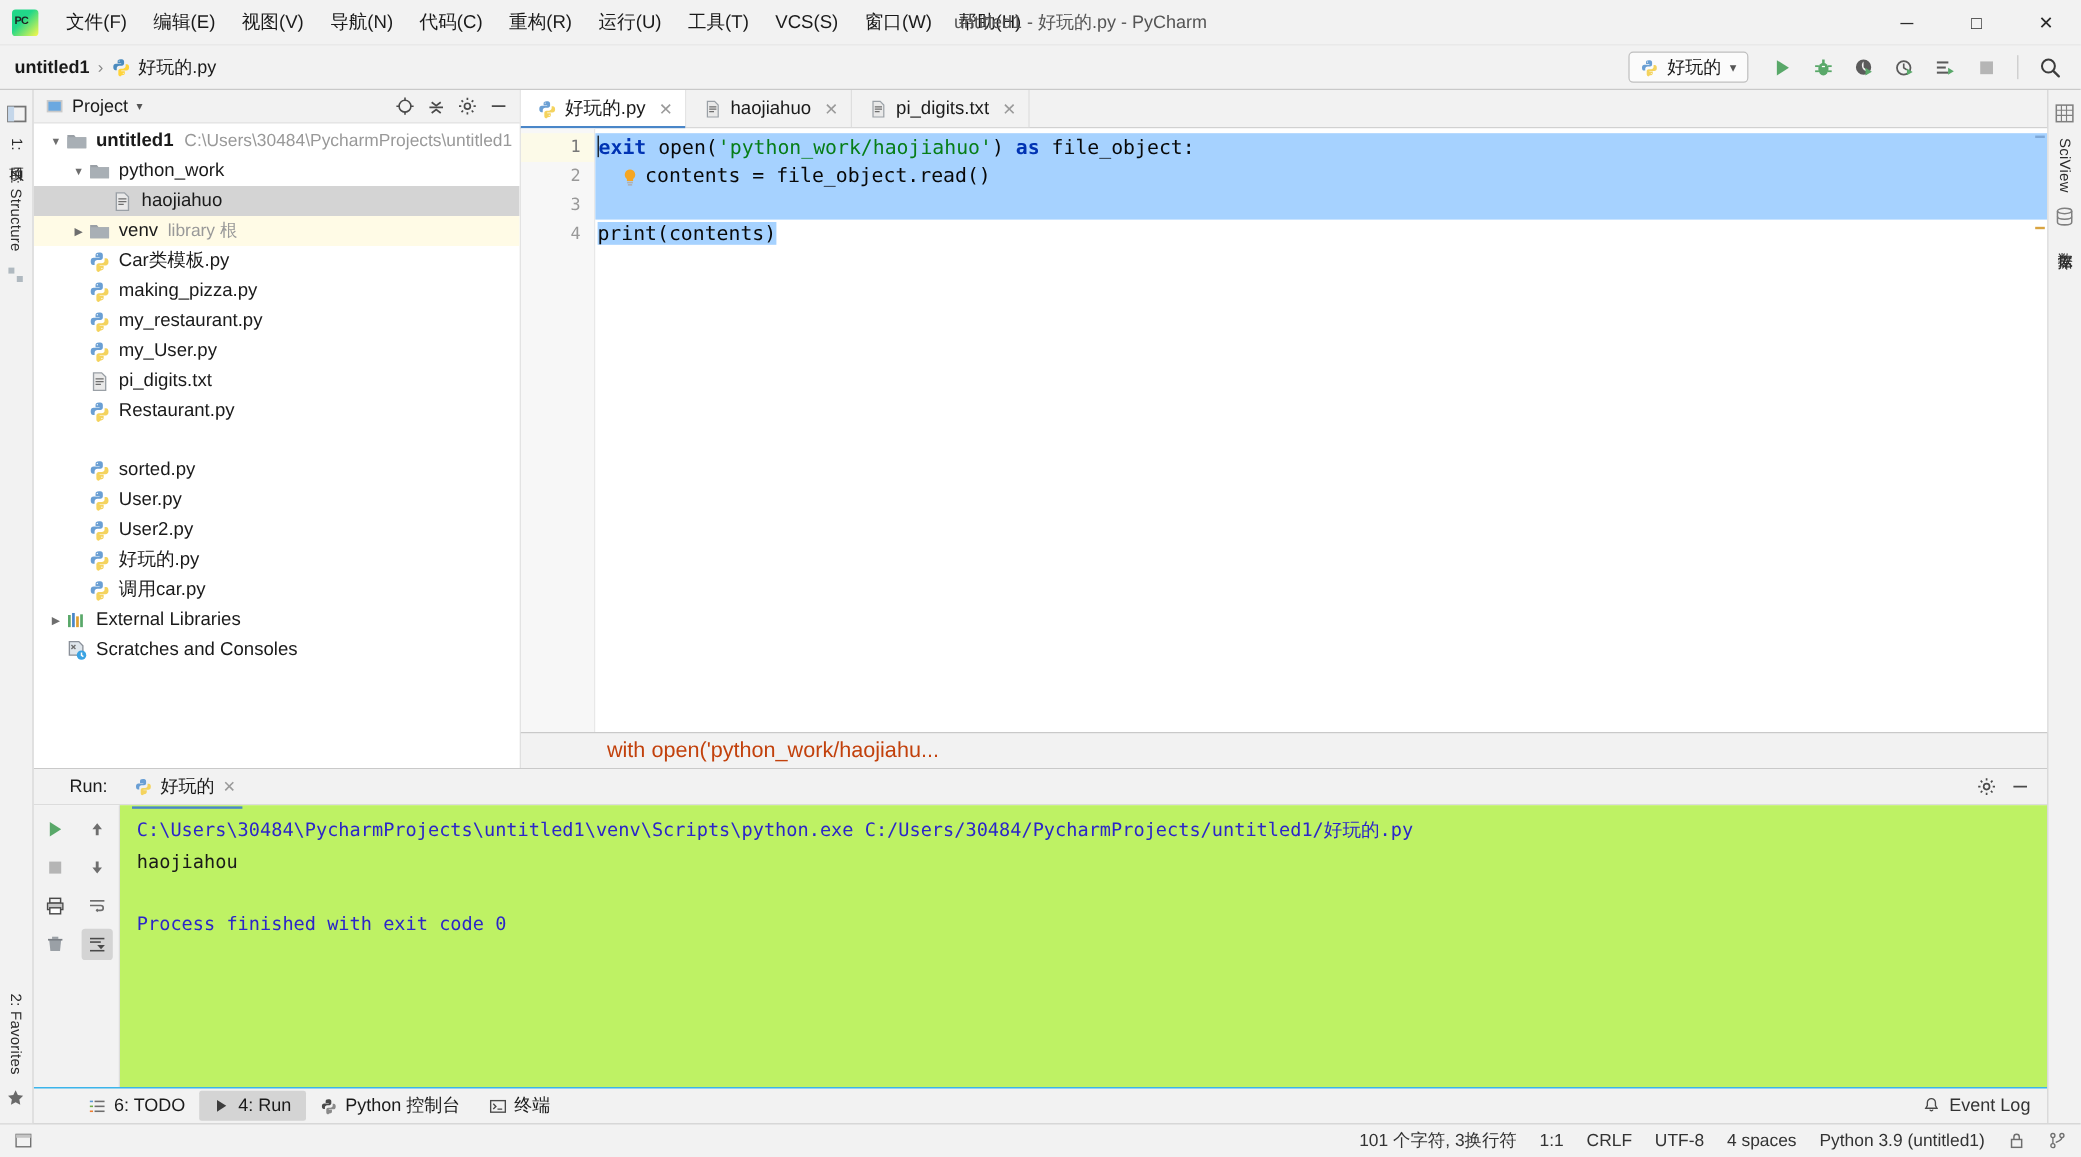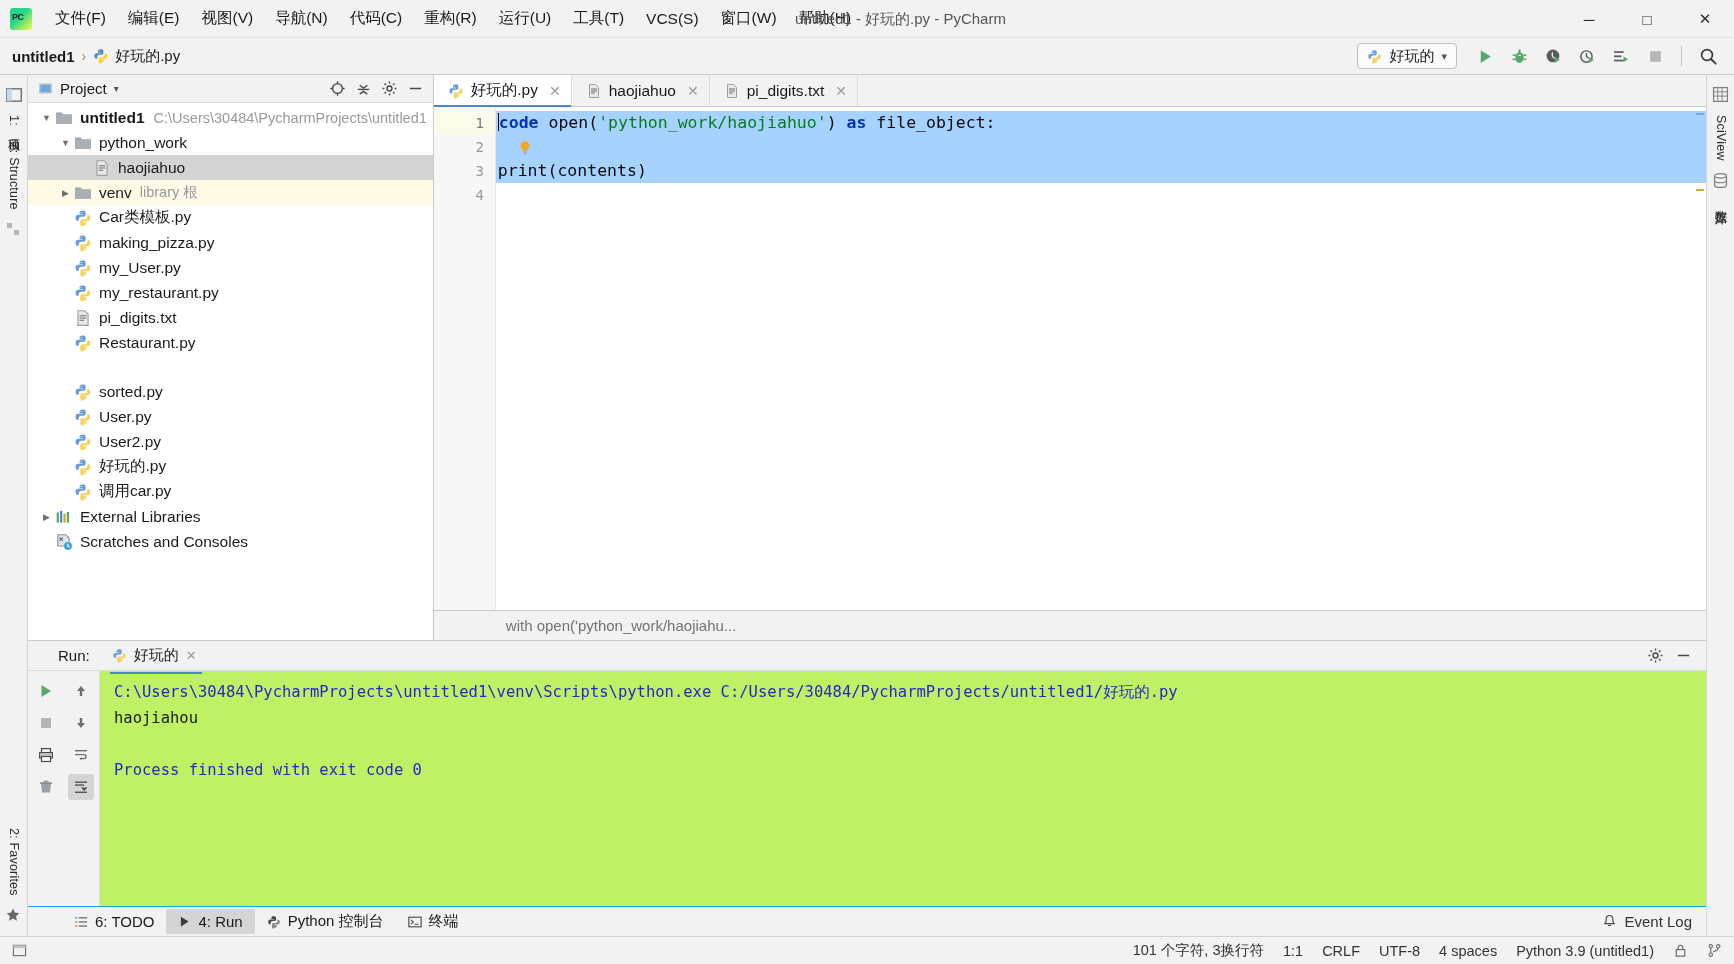--- a/index.html
+++ b/index.html
@@ -168,21 +168,21 @@
     position: absolute; left: 22px; width: 13px; height: 15px;
   }
   .tok-kw { color: #0033b3; font-weight: 600; }
   .tok-str { color: #067d17; }
   .tok-plain { color: #080808; }
   .caret { display:inline-block; width:1px; height:18px; background:#000; vertical-align:-3px; }
 
   .hint-bar {
     height: 30px; min-height: 30px; display: flex; align-items: center;
     background: #f2f2f2; border-top: 1px solid #c9c9c9;
-    padding-left: 72px; font-size: 15px; color: #737373;
+    padding-left: 72px; font-size: 18px; color: #c2410c;
   }
   .scroll-marks { position: absolute; right: 0; top: 0; width: 12px; height: 100%; }
   .mark { position: absolute; right: 2px; width: 8px; height: 2px; }
 
   
   .runpanel {
     flex: 1; display: flex; flex-direction: column;
     background: #fff; border-top: 1px solid #c9c9c9; min-height: 0;
   }
   .run-head {
@@ -467,29 +467,29 @@
                   <path d="M8.4 14.7c2 0 2.6-.8 2.6-1.9v-1.5h-3v-.5h4.4c1.3 0 2.2-.8 2.2-2.7 0-1.8-.8-2.6-1.8-2.6h-1.1v1.6c0 1.2-.9 2.1-2.1 2.1H7.4c-1 0-1.8.8-1.8 1.8v2.8c0 1 .7 1.8 1.8 1.9zm1.3-1.1c-.3 0-.5-.2-.5-.5s.2-.5.5-.5.5.2.5.5-.2.5-.5.5z" fill="#f4d35e"></path>
                 </svg>
                 <span class="tlabel">making_pizza.py</span>
               </div>
               <div class="tnode" style="padding-left: 29px;">
                 <span class="arrow"></span>
                 <svg width="17" height="17" viewBox="0 0 16 16" class="ticon">
                   <path d="M7.6 1.3c-2 0-2.6.8-2.6 1.9v1.5h3v.5H3.6c-1.3 0-2.2.8-2.2 2.7 0 1.8.8 2.6 1.8 2.6h1.1V8.9c0-1.2.9-2.1 2.1-2.1h2.2c1 0 1.8-.8 1.8-1.8V3.2c0-1-.7-1.8-1.8-1.9zM6.3 2.4c.3 0 .5.2.5.5s-.2.5-.5.5-.5-.2-.5-.5.2-.5.5-.5z" fill="#6a9fd4"></path>
                   <path d="M8.4 14.7c2 0 2.6-.8 2.6-1.9v-1.5h-3v-.5h4.4c1.3 0 2.2-.8 2.2-2.7 0-1.8-.8-2.6-1.8-2.6h-1.1v1.6c0 1.2-.9 2.1-2.1 2.1H7.4c-1 0-1.8.8-1.8 1.8v2.8c0 1 .7 1.8 1.8 1.9zm1.3-1.1c-.3 0-.5-.2-.5-.5s.2-.5.5-.5.5.2.5.5-.2.5-.5.5z" fill="#f4d35e"></path>
                 </svg>
+                <span class="tlabel">my_restaurant.py</span>
+              </div>
+              <div class="tnode" style="padding-left: 29px;">
+                <span class="arrow"></span>
+                <svg width="17" height="17" viewBox="0 0 16 16" class="ticon">
+                  <path d="M7.6 1.3c-2 0-2.6.8-2.6 1.9v1.5h3v.5H3.6c-1.3 0-2.2.8-2.2 2.7 0 1.8.8 2.6 1.8 2.6h1.1V8.9c0-1.2.9-2.1 2.1-2.1h2.2c1 0 1.8-.8 1.8-1.8V3.2c0-1-.7-1.8-1.8-1.9zM6.3 2.4c.3 0 .5.2.5.5s-.2.5-.5.5-.5-.2-.5-.5.2-.5.5-.5z" fill="#6a9fd4"></path>
+                  <path d="M8.4 14.7c2 0 2.6-.8 2.6-1.9v-1.5h-3v-.5h4.4c1.3 0 2.2-.8 2.2-2.7 0-1.8-.8-2.6-1.8-2.6h-1.1v1.6c0 1.2-.9 2.1-2.1 2.1H7.4c-1 0-1.8.8-1.8 1.8v2.8c0 1 .7 1.8 1.8 1.9zm1.3-1.1c-.3 0-.5-.2-.5-.5s.2-.5.5-.5.5.2.5.5-.2.5-.5.5z" fill="#f4d35e"></path>
+                </svg>
                 <span class="tlabel">my_User.py</span>
-              </div>
-              <div class="tnode" style="padding-left: 29px;">
-                <span class="arrow"></span>
-                <svg width="17" height="17" viewBox="0 0 16 16" class="ticon">
-                  <path d="M7.6 1.3c-2 0-2.6.8-2.6 1.9v1.5h3v.5H3.6c-1.3 0-2.2.8-2.2 2.7 0 1.8.8 2.6 1.8 2.6h1.1V8.9c0-1.2.9-2.1 2.1-2.1h2.2c1 0 1.8-.8 1.8-1.8V3.2c0-1-.7-1.8-1.8-1.9zM6.3 2.4c.3 0 .5.2.5.5s-.2.5-.5.5-.5-.2-.5-.5.2-.5.5-.5z" fill="#6a9fd4"></path>
-                  <path d="M8.4 14.7c2 0 2.6-.8 2.6-1.9v-1.5h-3v-.5h4.4c1.3 0 2.2-.8 2.2-2.7 0-1.8-.8-2.6-1.8-2.6h-1.1v1.6c0 1.2-.9 2.1-2.1 2.1H7.4c-1 0-1.8.8-1.8 1.8v2.8c0 1 .7 1.8 1.8 1.9zm1.3-1.1c-.3 0-.5-.2-.5-.5s.2-.5.5-.5.5.2.5.5-.2.5-.5.5z" fill="#f4d35e"></path>
-                </svg>
-                <span class="tlabel">my_restaurant.py</span>
               </div>
               <div class="tnode" style="padding-left: 29px;">
                 <span class="arrow"></span>
                 <svg width="17" height="17" viewBox="0 0 16 16" class="ticon">
                   <path d="M3.5 1.5h6l3 3v10h-9z" fill="#e9e9e9" stroke="#9aa0a6" stroke-width="1"></path>
                   <path d="M5 6h6M5 8h6M5 10h4" stroke="#6e6e6e" stroke-width="1"></path>
                 </svg>
                 <span class="tlabel">pi_digits.txt</span>
               </div>
               <div class="tnode" style="padding-left: 29px;">
@@ -593,21 +593,22 @@
               </div>
             <div class="code-wrap">
               <div class="gutter" id="gutter">
                   <div class="gline cur">1</div>
                   <div class="gline">2</div>
                   <div class="gline">3</div>
                   <div class="gline">4</div>
                 </div>
               <div class="code" id="code">
                   <div class="sel-band" style="top: 4px; height: 72px; background: rgb(166, 210, 255);"></div>
-                  <div class="cline" style="z-index: 2;"><span class="caret"></span><span class="tok-kw">code </span><span class="tok-plain">open(</span><span class="tok-str">'python_work/haojiahuo'</span><span class="tok-plain">) </span><span class="tok-kw">as </span><span class="tok-plain">file_object:</span></div>
+                  <div class="cline" style="z-index: 2;"><span class="caret"></span><span class="tok-kw">exit </span><span class="tok-plain">open(</span><span class="tok-str">'python_work/haojiahuo'</span><span class="tok-plain">) </span><span class="tok-kw">as </span><span class="tok-plain">file_object:</span></div>
+                  <div class="cline" style="z-index: 2;"><span class="tok-plain">    contents = file_object.read()</span></div>
                   <div class="cline" style="z-index: 2;"></div>
                   <div class="cline" style="z-index: 2;"><span class="tok-plain" style="background: rgb(166, 210, 255);">print(contents)</span></div>
                   <div class="bulb" style="top: 33px;">
                     <svg width="14" height="16" viewBox="0 0 14 16">
                       <path d="M7 1.2a4.4 4.4 0 0 0-2.6 7.9v1.7h5.2V9.1A4.4 4.4 0 0 0 7 1.2z" fill="#f5a623"></path>
                       <rect x="4.6" y="11.4" width="4.8" height="1.4" fill="#b0b0b0"></rect>
                       <rect x="5.2" y="13.4" width="3.6" height="1.3" fill="#b0b0b0"></rect>
                     </svg>
                   </div>
                 </div>

